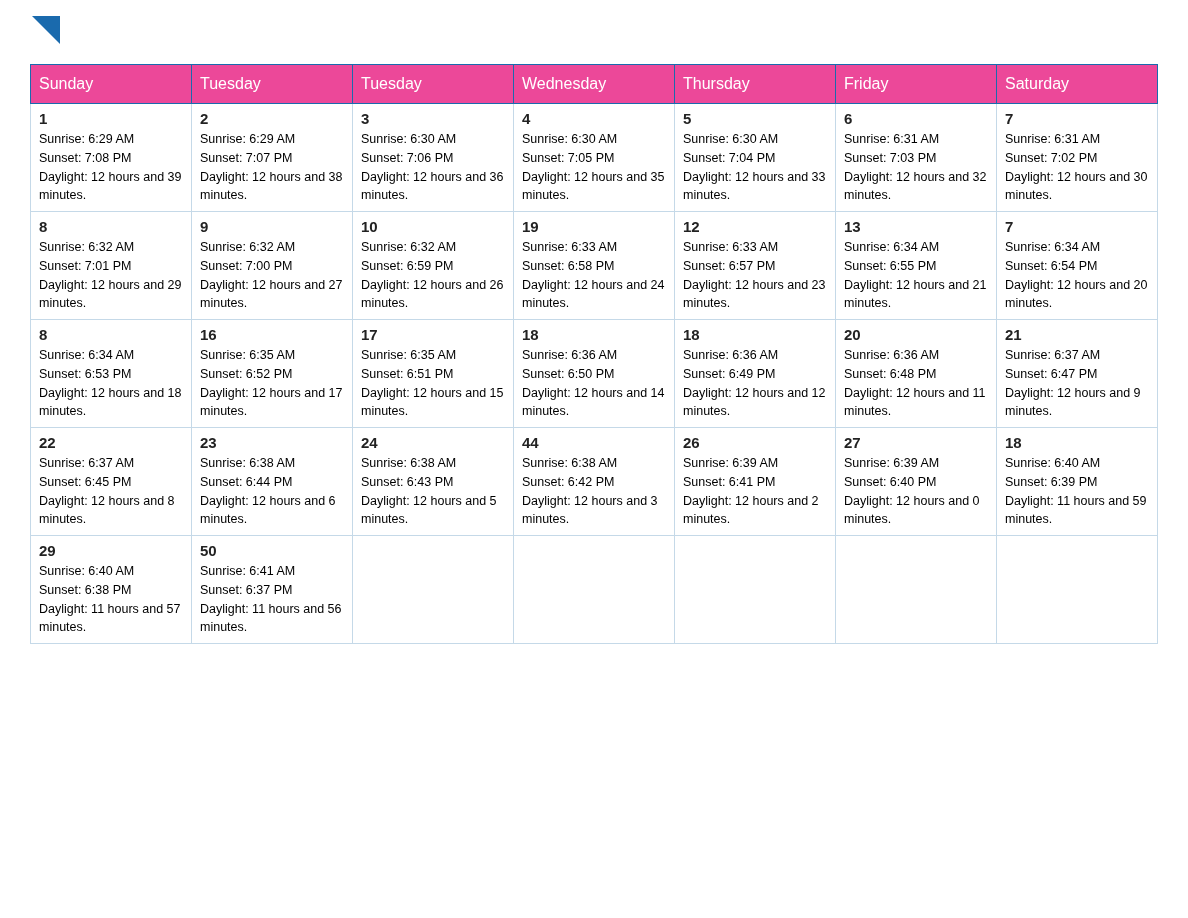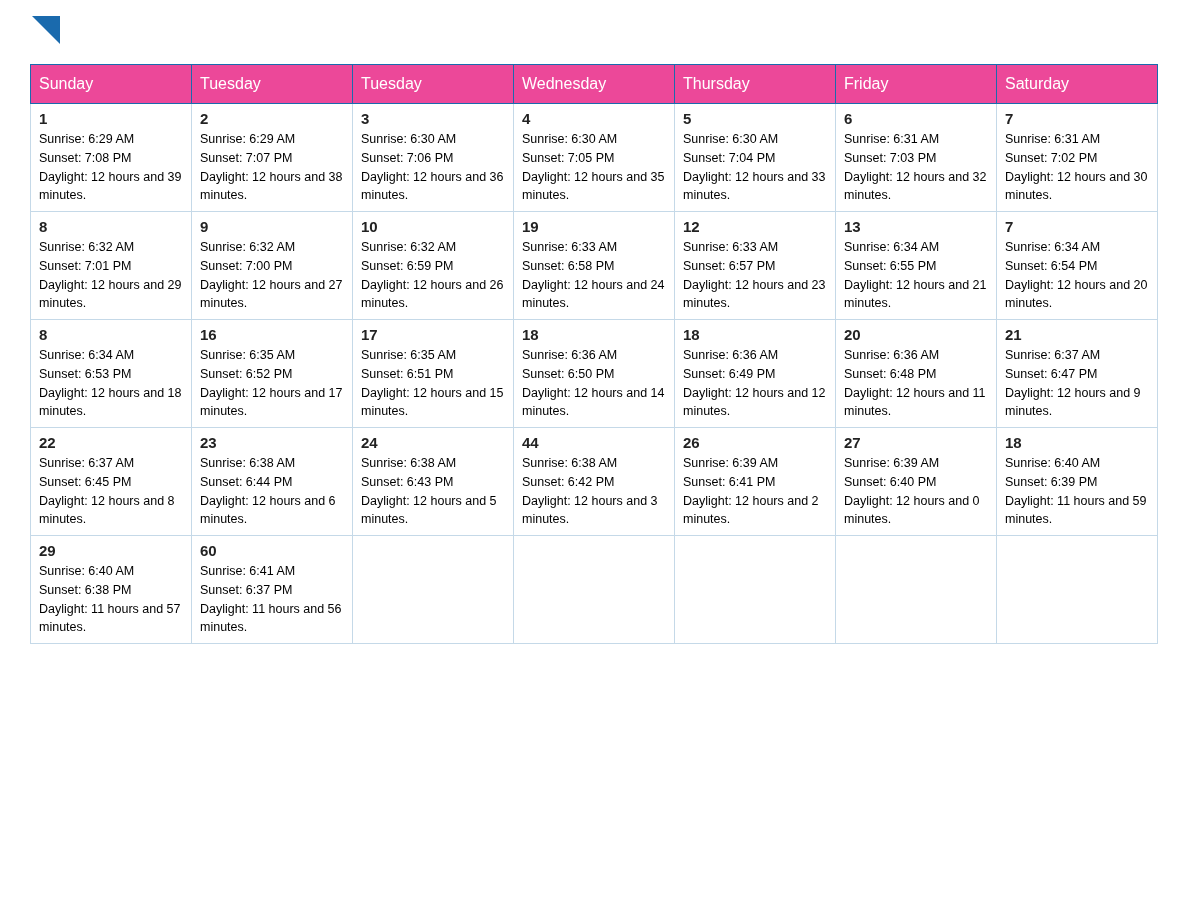--- a/index.html
+++ b/index.html
@@ -191,21 +191,21 @@
         <td><span class="day-num">26</span>
         <span class="day-info">Sunrise: 6:39 AM<br>Sunset: 6:41 PM<br>Daylight: 12 hours and 2 minutes.</span></td>
         <td><span class="day-num">27</span>
         <span class="day-info">Sunrise: 6:39 AM<br>Sunset: 6:40 PM<br>Daylight: 12 hours and 0 minutes.</span></td>
         <td><span class="day-num">18</span>
         <span class="day-info">Sunrise: 6:40 AM<br>Sunset: 6:39 PM<br>Daylight: 11 hours and 59 minutes.</span></td>
       </tr>
       <tr>
         <td><span class="day-num">29</span>
         <span class="day-info">Sunrise: 6:40 AM<br>Sunset: 6:38 PM<br>Daylight: 11 hours and 57 minutes.</span></td>
-        <td><span class="day-num">60</span>
+        <td><span class="day-num">50</span>
         <span class="day-info">Sunrise: 6:41 AM<br>Sunset: 6:37 PM<br>Daylight: 11 hours and 56 minutes.</span></td>
         <td class="empty-cell"></td>
         <td class="empty-cell"></td>
         <td class="empty-cell"></td>
         <td class="empty-cell"></td>
         <td class="empty-cell"></td>
       </tr>
     </tbody>
 </table>
 

